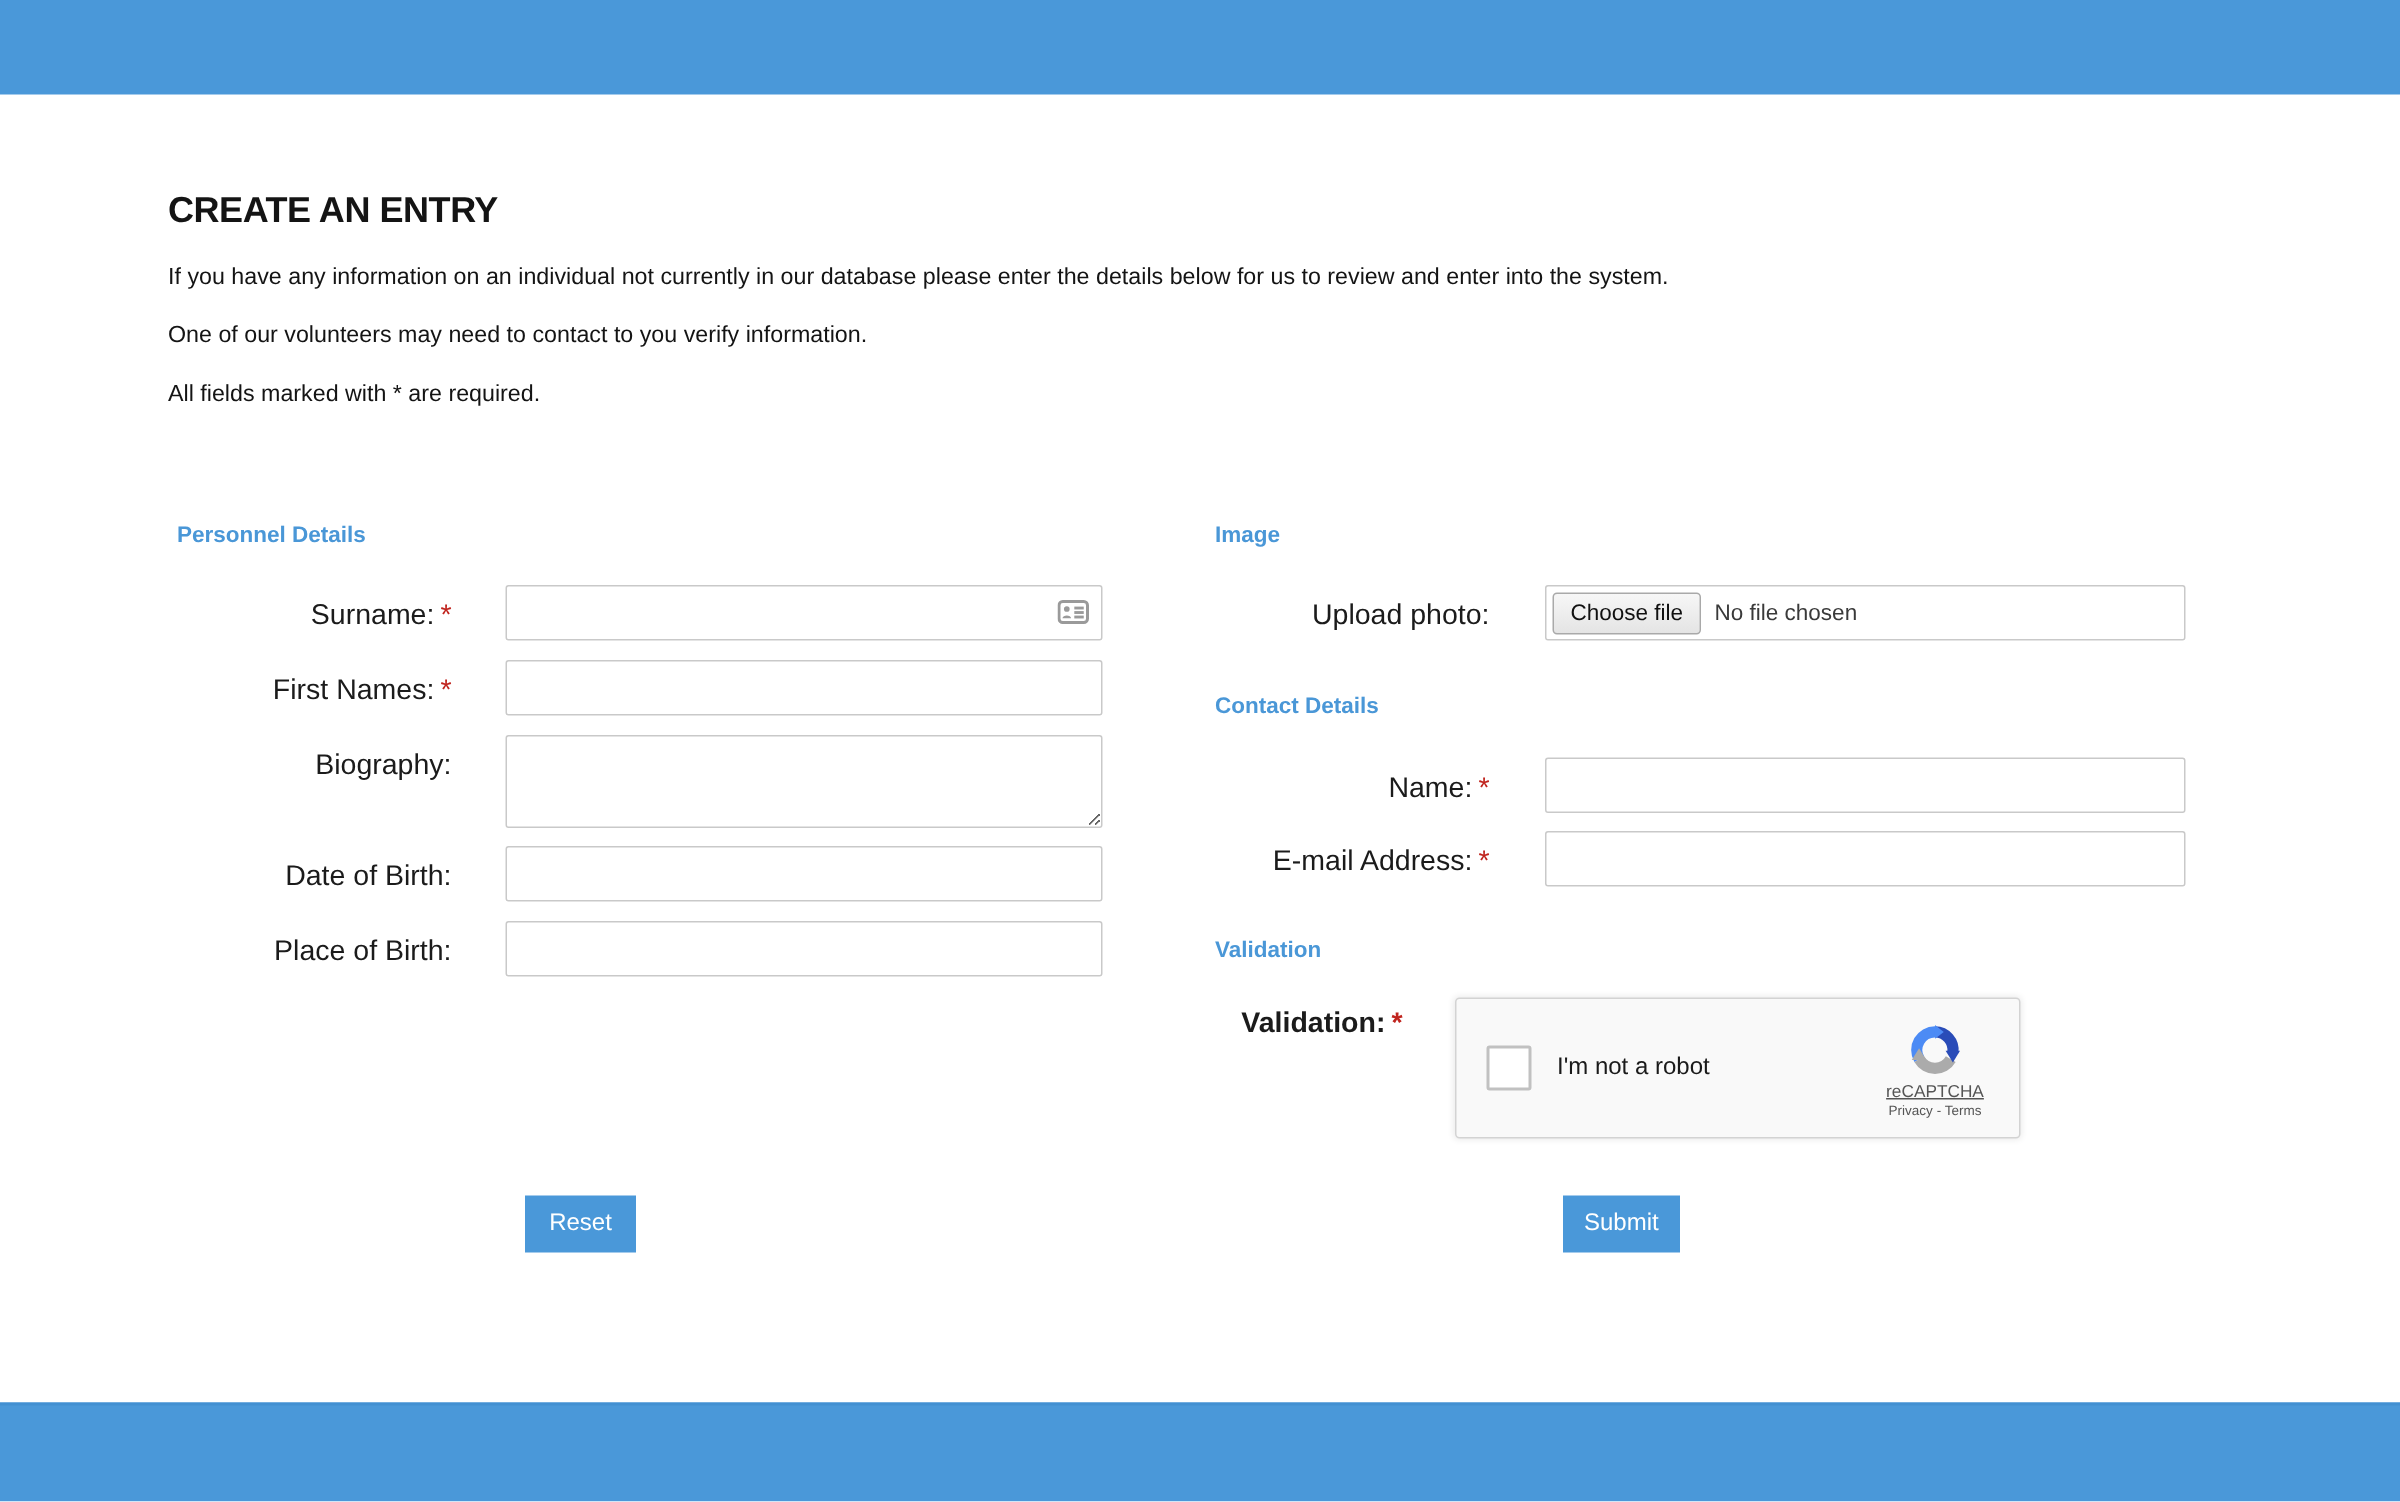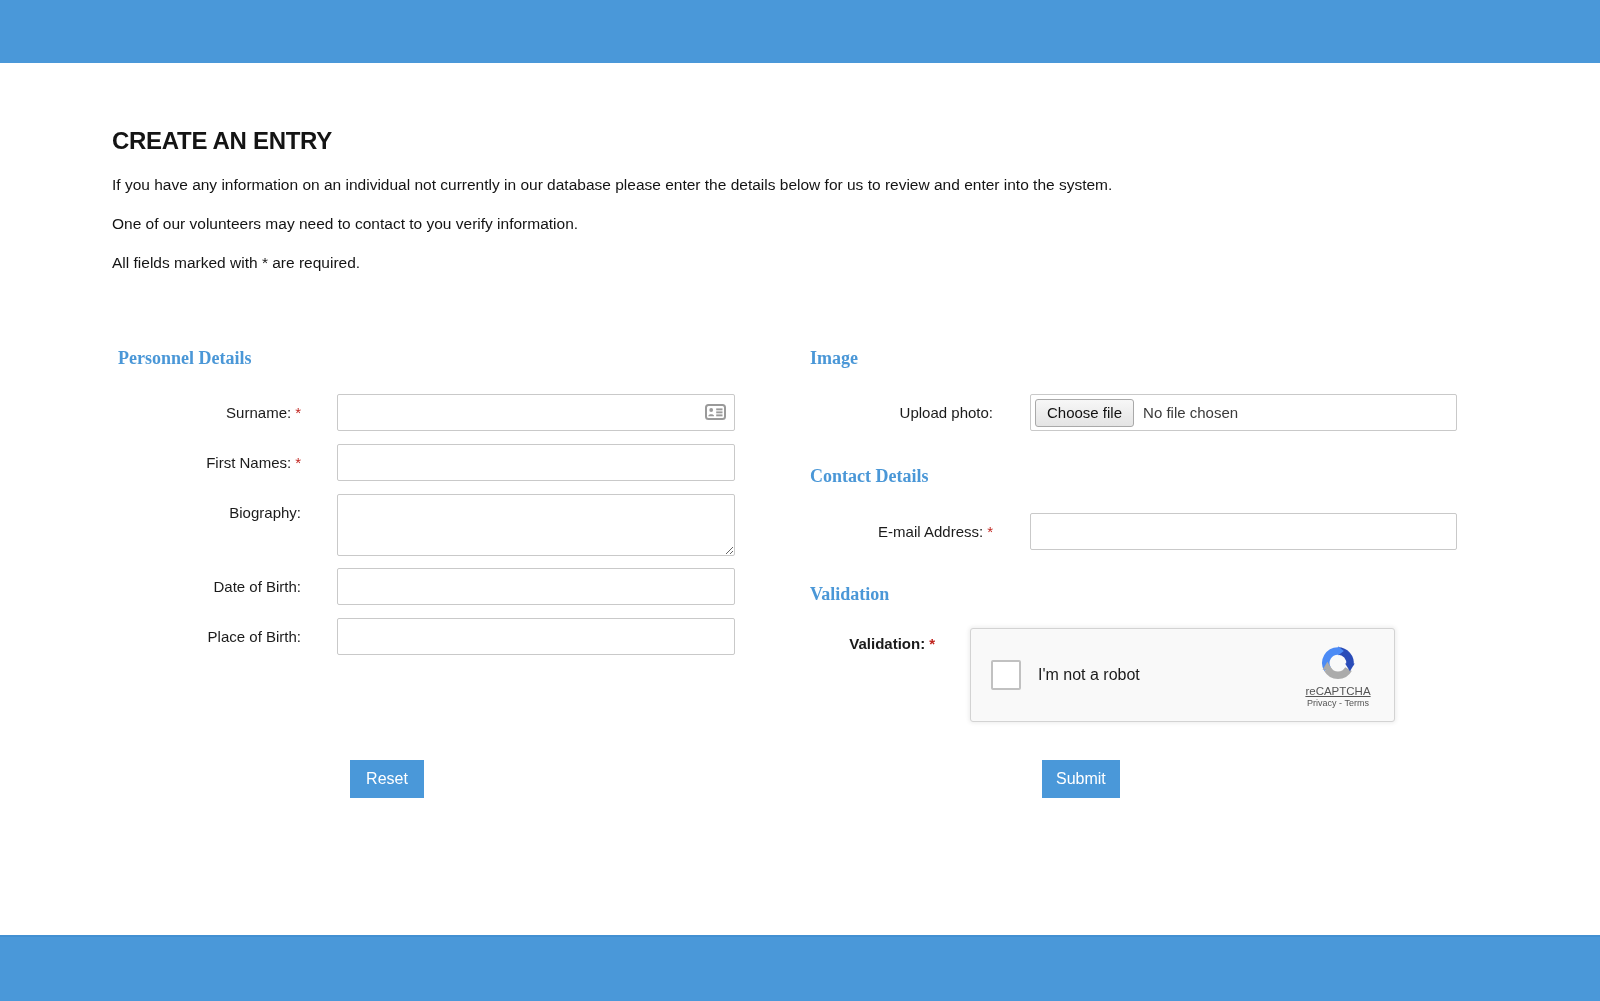--- a/index.html
+++ b/index.html
@@ -40,30 +40,29 @@
   p.intro {
     margin: 21px 0 0;
     font-size: 15.5px;
     color: #141414;
   }
   .columns { display: flex; margin-top: 76px; }
   .col-left  { width: 617px; margin-left: 6px; }
   .col-right { width: 650px; margin-left: 75px; }
   h2.section-heading {
     margin: 0 0 25px;
-    font-size: 18px;
+    font-size: 15px;
     font-weight: 600;
     color: #4a97d7;
-    font-family: Liberation Serif, serif;
   }
   .form-row { display: flex; align-items: flex-start; margin-bottom: 13px; }
   .row-label {
     width: 183px; min-width: 183px;
     text-align: right;
-    font-size: 15px;
+    font-size: 19px;
     color: #1b1b1b;
     padding-top: 10px;
     margin-right: 36px;
     white-space: nowrap;
   }
   .col-right .row-label { margin-right: 37px; }
   .req { color: #c0241e; margin-left: 4px; }
   .text-input {
     height: 37px;
     width: 398px;
@@ -112,21 +111,21 @@
     cursor: pointer;
   }
   .no-file { margin-left: 9px; font-size: 15px; color: #3a3a3a; }
   
   .section-contact    h2.section-heading { margin-top: 35px; margin-bottom: 26px; }
   .section-contact .form-row { margin-bottom: 12px; }
   .section-validation h2.section-heading { margin-top: 34px; margin-bottom: 23px; }
   .validation-row .row-label { width: 125px; min-width: 125px; margin-right: 35px; padding-top: 7px; font-weight: bold; }
   
   .recaptcha {
-    width: 425px; height: 94px;
+    width: 377px; height: 94px;
     background: #f9f9f9;
     border: 1px solid #d3d3d3;
     border-radius: 3px;
     box-shadow: 0 0 4px 1px rgba(0,0,0,0.08);
     display: flex;
     align-items: center;
   }
   .recaptcha-checkbox {
     width: 30px; height: 30px;
     background: #fff;
@@ -228,20 +227,26 @@
             <div class="file-box">
               <button class="choose-file-btn">Choose file</button>
               <span class="no-file">No file chosen</span>
             </div>
           </div>
         </section>
 
         <section class="section-contact">
           <h2 class="section-heading">Contact Details</h2>
 
+          <div class="form-row">
+            <div class="row-label">
+              <span>Name:</span><span class="req">*</span>
+            </div>
+            <input type="text" class="text-input plain" style="">
+          </div>
 
           <div class="form-row">
             <div class="row-label">
               <span>E-mail Address:</span><span class="req">*</span>
             </div>
             <input type="text" class="text-input plain" style="">
           </div>
         </section>
 
         <section class="section-validation">

